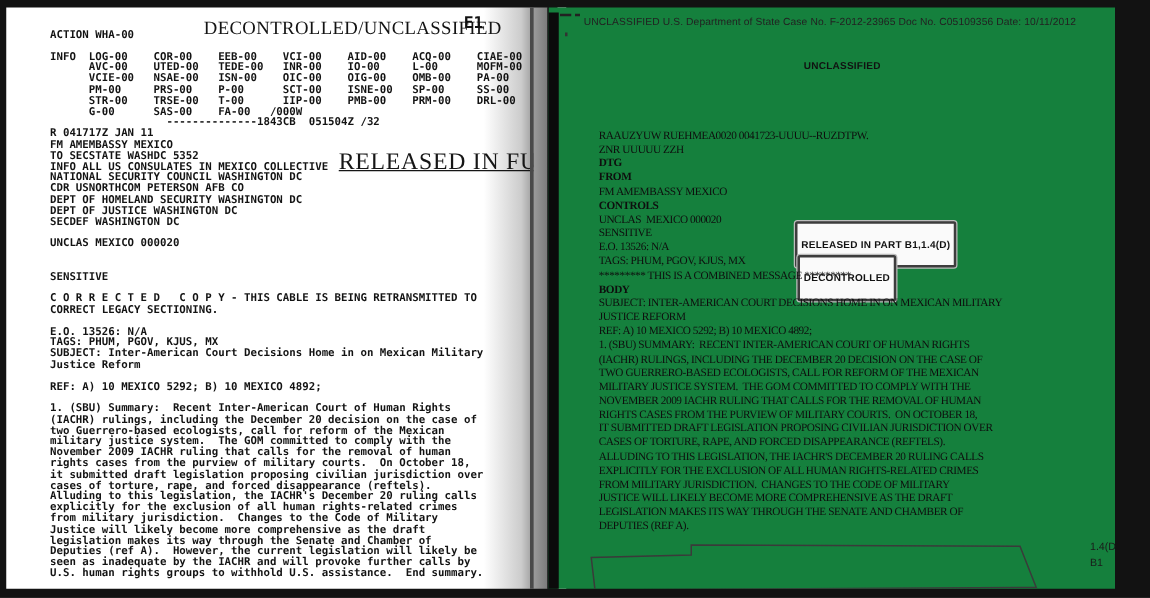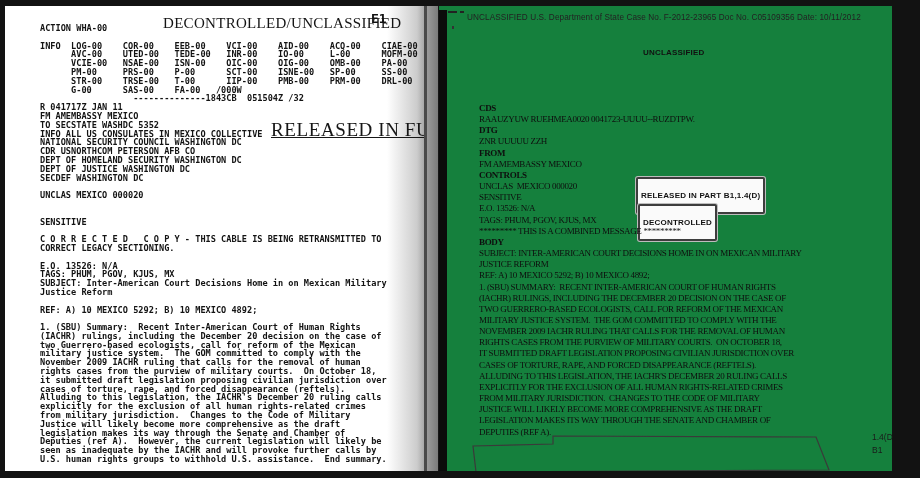--- a/index.html
+++ b/index.html
@@ -103,24 +103,23 @@
     <div class="rp-tick-b"></div>
     <div class="rp-dot"></div>
 
     <div class="rp-header">UNCLASSIFIED  U.S. Department of State  Case No. F-2012-23965  Doc No. C05109356  Date: 10/11/2012</div>
     <div class="rp-banner">UNCLASSIFIED</div>
 
     <div class="rp-stamp rp-stamp-released">RELEASED IN PART B1,1.4(D)</div>
     <div class="rp-stamp rp-stamp-decontrolled">DECONTROLLED</div>
 
     <div class="rp-text">
-        <span class="rp-line bold">CDS</span>
         <span class="rp-line">RAAUZYUW RUEHMEA0020 0041723-UUUU--RUZDTPW.</span>
+        <span class="rp-line">ZNR UUUUU ZZH</span>
         <span class="rp-line bold">DTG</span>
-        <span class="rp-line">ZNR UUUUU ZZH</span>
         <span class="rp-line bold">FROM</span>
         <span class="rp-line">FM AMEMBASSY MEXICO</span>
         <span class="rp-line bold">CONTROLS</span>
         <span class="rp-line">UNCLAS  MEXICO 000020</span>
         <span class="rp-line">SENSITIVE</span>
         <span class="rp-line">E.O. 13526: N/A</span>
         <span class="rp-line">TAGS: PHUM, PGOV, KJUS, MX</span>
         <span class="rp-line">********* THIS IS A COMBINED MESSAGE *********</span>
         <span class="rp-line bold">BODY</span>
         <span class="rp-line">SUBJECT: INTER-AMERICAN COURT DECISIONS HOME IN ON MEXICAN MILITARY</span>

